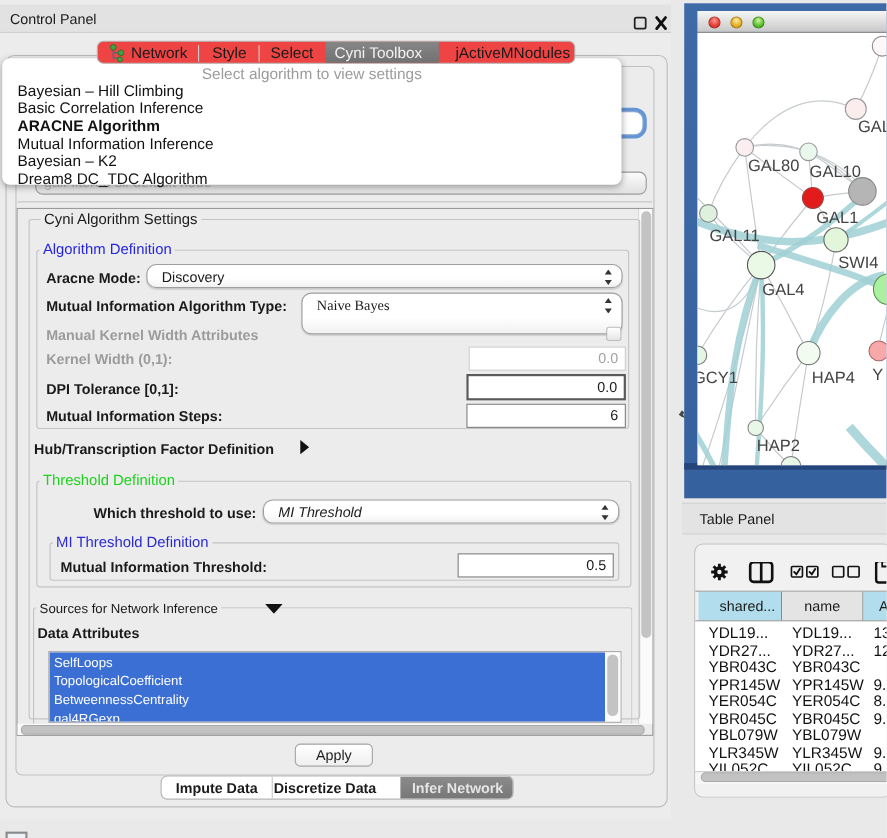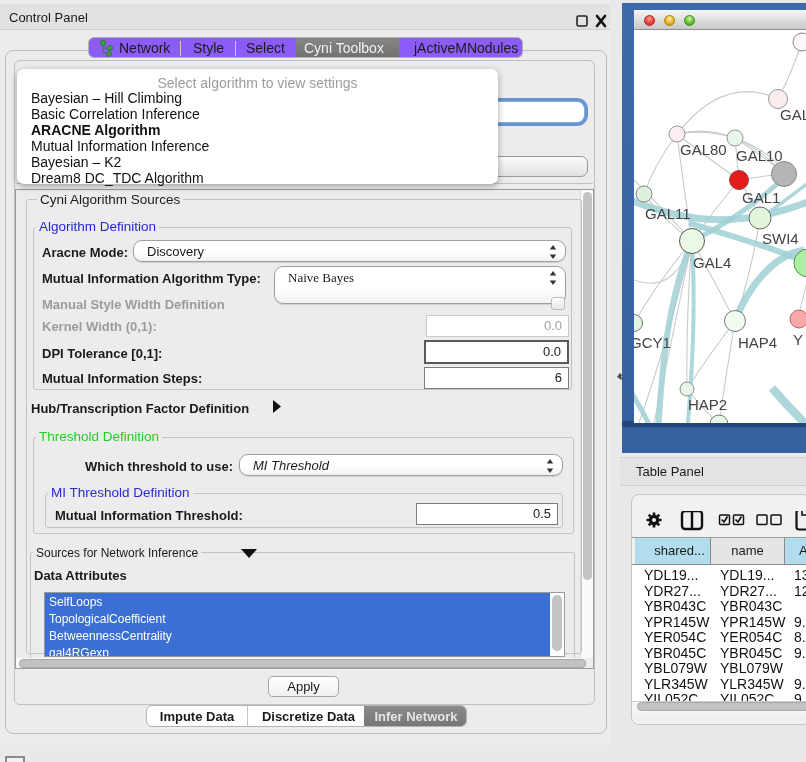--- a/index.html
+++ b/index.html
@@ -40,21 +40,21 @@
 
 <div class="abs" style="left:15px;top:189px;width:579px;height:480px;border:1px solid #999;background:#ececec;"></div>
 
 <div class="abs" style="left:580px;top:190px;width:13px;height:468px;background:#fafafa;border-left:1px solid #d8d8d8;"></div>
 <div class="abs" style="left:583px;top:192px;width:9px;height:388px;background:#c3c3c3;border-radius:5px;"></div>
 
 <div class="abs" style="left:16px;top:658px;width:564px;height:10px;background:#fafafa;"></div>
 <div class="abs" style="left:19px;top:659px;width:567px;height:9px;background:#c2c2c2;border:1px solid #a8a8a8;border-radius:4px;"></div>
 
 <div class="groupbox" style="left:26px;top:199px;width:556px;height:455px;"></div>
-<div class="gtitle" style="left:37px;top:193px;">Cyni Algorithm Sources</div>
+<div class="gtitle" style="left:37px;top:193px;">Cyni Algorithm Settings</div>
 
 <div class="groupbox" style="left:33px;top:227px;width:539px;height:163px;"></div>
 <div class="gtitle" style="left:36px;top:220px;color:#2525e0;">Algorithm Definition</div>
 
 <div class="abs b13" style="left:42px;top:245px;">Aracne Mode:</div>
 <div class="combo" style="left:133px;top:240px;width:433px;height:22px;">
   <span class="ctext">Discovery</span>
   <svg class="carr" style="top:4px;" width="10" height="14" viewBox="0 0 10 14">
     <path d="M5 0 L8.2 4.5 L1.8 4.5 Z" fill="#333"></path>
       <path d="M5 14 L8.2 9.5 L1.8 9.5 Z" fill="#333"></path>
@@ -63,21 +63,21 @@
 
 <div class="abs b13" style="left:42px;top:271px;">Mutual Information Algorithm Type:</div>
 <div class="combo" style="left:274px;top:266px;width:292px;height:38px;font-family:Liberation Serif, serif;">
   <span class="ctext">Naive Bayes</span>
   <svg class="carr" style="top:4px;" width="10" height="14" viewBox="0 0 10 14">
     <path d="M5 0 L8.2 4.5 L1.8 4.5 Z" fill="#333"></path>
       <path d="M5 14 L8.2 9.5 L1.8 9.5 Z" fill="#333"></path>
   </svg>
 </div>
 
-<div class="abs b13" style="left:42px;top:297px;color:#9b9b9b;">Manual Style Width Definition</div>
+<div class="abs b13" style="left:42px;top:297px;color:#9b9b9b;">Manual Kernel Width Attributes</div>
 <div class="abs" style="left:551px;top:297px;width:14px;height:13px;border:1px solid #bdbdbd;border-radius:3px;background:linear-gradient(#ffffff,#e6e6e6);"></div>
 
 <div class="abs b13" style="left:42px;top:319px;color:#9b9b9b;">Kernel Width (0,1):</div>
 <div class="field" style="left:426px;top:315px;width:143px;height:22px;border:1px solid #cacaca;color:#a2a2a2;">0.0</div>
 
 <div class="abs b13" style="left:42px;top:346px;">DPI Tolerance [0,1]:</div>
 <div class="field" style="left:424px;top:340px;width:145px;height:24px;border:2px solid #5a5a5a;line-height:20px;">0.0</div>
 
 <div class="abs b13" style="left:42px;top:371px;">Mutual Information Steps:</div>
 <div class="field" style="left:424px;top:367px;width:145px;height:22px;border:1px solid #7d7d7d;">6</div>
@@ -117,39 +117,39 @@
     SelfLoops<br>TopologicalCoefficient<br>BetweennessCentrality<br>gal4RGexp
   </div>
   <div class="abs" style="left:505px;top:0;width:16px;height:65px;background:#fcfcfc;"></div>
   <div class="abs" style="left:507px;top:2px;width:10px;height:56px;background:#c3c3c3;border-radius:5px;"></div>
 </div>
 
 <div class="abs" style="left:268px;top:676px;width:71px;height:21px;border:1px solid #a5a5a5;border-radius:5px;background:linear-gradient(#ffffff,#efefef);text-align:center;line-height:19px;">Apply</div>
 
 <div class="abs" style="left:146px;top:705px;width:321px;height:22px;border:1px solid #b5b5b5;border-radius:6px;background:#fff;overflow:hidden;">
   <div class="abs b13" style="left:0;top:0;width:101px;height:22px;text-align:center;line-height:22px;border-right:1px solid #c8c8c8;">Impute Data</div>
-  <div class="abs b13" style="left:104px;top:0;width:115px;height:22px;text-align:center;line-height:22px;">Discretize Data</div>
+  <div class="abs b13" style="left:91px;top:0;width:115px;height:22px;text-align:center;line-height:22px;">Discretize Data</div>
   <div class="abs b13" style="left:217px;top:0;width:104px;height:22px;text-align:center;line-height:22px;background:linear-gradient(#8b8b8b,#757575);color:#e5e5e5;">Infer Network</div>
 </div>
 
 <div class="abs" style="left:5px;top:756px;width:20px;height:16px;border:2px solid #8a8a8a;background:#eef2f6;"></div>
 
-<div class="abs" style="left:17px;top:53px;width:481px;height:115px;background:#fff;border-radius:7px;box-shadow:0 2px 7px rgba(0,0,0,0.35);z-index:5;margin-top:16px;">
+<div class="abs" style="left:2px;top:53px;width:563px;height:115px;background:#fff;border-radius:7px;box-shadow:0 2px 7px rgba(0,0,0,0.35);z-index:5;">
   <div style="text-align:center;color:#9c9c9c;padding-top:6px;height:21px;font-size:14px;">Select algorithm to view settings</div>
   <div style="padding-left:14px;line-height:16px;font-size:14px;color:#111;">
     Bayesian – Hill Climbing<br>
     Basic Correlation Inference<br>
     <b>ARACNE Algorithm</b><br>
     Mutual Information Inference<br>
     Bayesian – K2<br>
     Dream8 DC_TDC Algorithm
   </div>
 </div>
 
-<div class="abs" style="left:88px;top:37px;width:435px;height:21px;border:1px solid #b2b2b2;border-radius:6px;background:#8b5cf6;overflow:hidden;z-index:6;">
+<div class="abs" style="left:88px;top:37px;width:435px;height:21px;border:1px solid #b2b2b2;border-radius:6px;background:#ef4444;overflow:hidden;z-index:6;">
   <div class="abs" style="left:91px;top:3px;width:1px;height:15px;background:#c9c9c9;"></div>
   <div class="abs" style="left:146px;top:3px;width:1px;height:15px;background:#c9c9c9;"></div>
   <div class="abs" style="left:207px;top:0;width:103px;height:21px;background:linear-gradient(#868686,#6f6f6f);"></div>
   <svg class="abs" style="left:10px;top:2px;" width="16" height="17" viewBox="0 0 16 17">
     <path d="M4 3 L4 13 M4 8 L10 8 M4 13 L9 13" stroke="#5a6a7a" stroke-width="1.4" fill="none"></path>
     <circle cx="4" cy="3" r="2.6" fill="#44a044" stroke="#267026" stroke-width="0.8"></circle>
     <circle cx="11" cy="8" r="2.6" fill="#44a044" stroke="#267026" stroke-width="0.8"></circle>
     <circle cx="10" cy="14" r="2.3" fill="#44a044" stroke="#267026" stroke-width="0.8"></circle>
   </svg>
   <div class="abs" style="left:30px;top:2px;font-size:14px;">Network</div>

